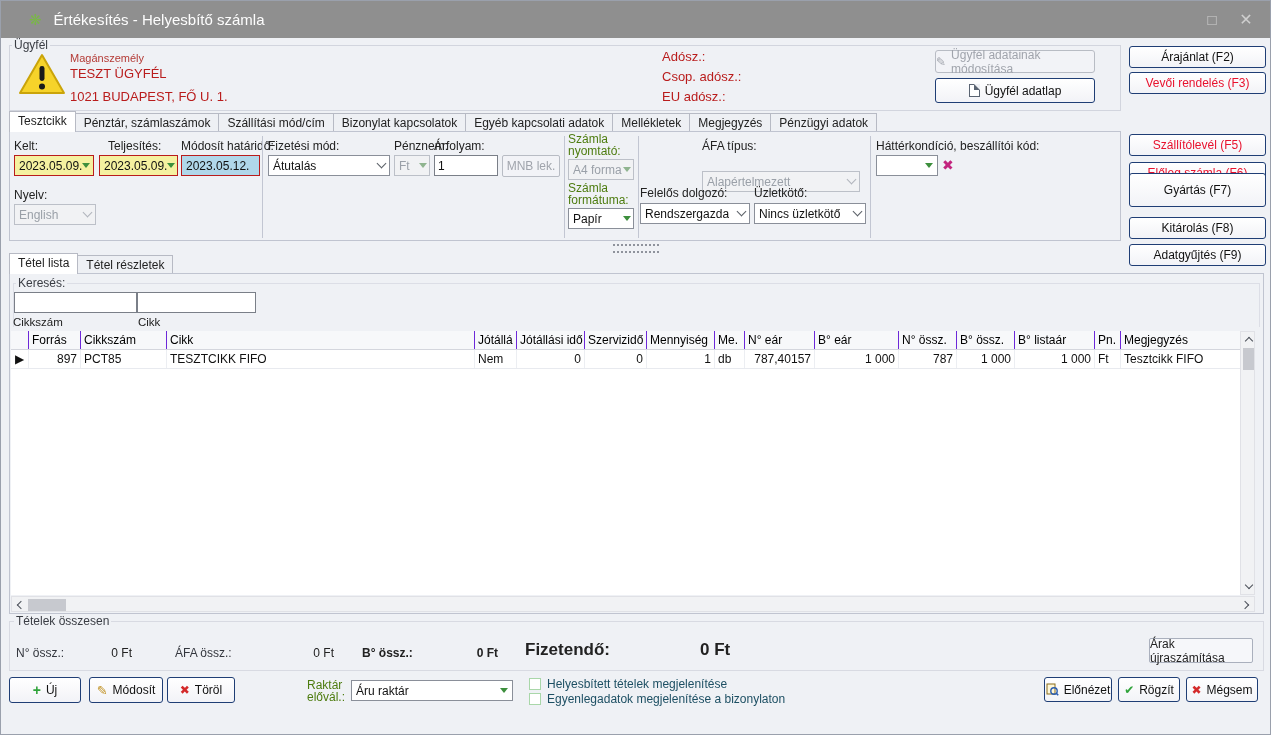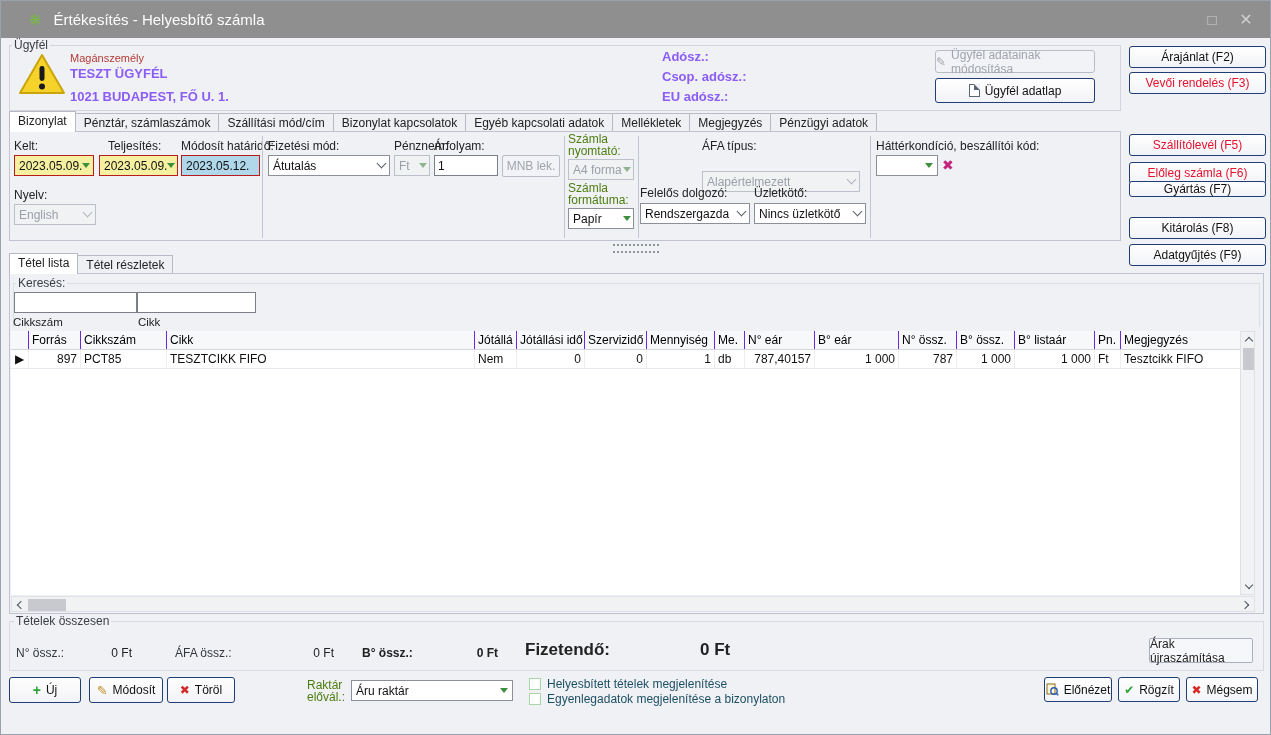--- a/index.html
+++ b/index.html
@@ -37,21 +37,21 @@
   
   .tabstrip{position:absolute;display:flex;align-items:flex-end;}
   .tab{height:19px;padding:2px 8px 0 8px;font-size:12px;color:#222;background:#eef0f4;border:1px solid #b7bac4;border-left:none;white-space:nowrap;}
   .tab:first-child{border-left:1px solid #b7bac4;}
   .tab.sel{background:#fff;height:21px;border-bottom:none;border-left:1px solid #b7bac4;position:relative;z-index:2;}
 
   .panel{position:absolute;border:1px solid #c0c4d0;background:#eff1f5;}
 
   .groupbox-label{position:absolute;font-size:12px;color:#3a3d44;background:#eff1f5;padding:0 2px;z-index:2;}
   .cust-type{position:absolute;font-size:11px;color:#b43b36;}
-  .cust-bold{position:absolute;font-size:13px;font-weight:bold;color:#8b5cf6;}
+  .cust-bold{position:absolute;font-size:13px;font-weight:normal;color:#b91c1c;}
 
   
   .grid{position:absolute;background:#fff;}
   .gridrow{display:flex;width:100%;}
   .hcell{font-size:12px;padding:2px 3px;border-right:1px solid #6d28d9;white-space:nowrap;overflow:hidden;background:#f7f8fa;}
   .dcell{font-size:12px;padding:2px 3px;border-right:1px solid #eceef2;white-space:nowrap;overflow:hidden;background:#fff;color:#111;}
   .r{text-align:right;}
   .gridhead{border-bottom:1px solid #d4d6dd;}
   .gridbody-row{border-bottom:1px solid #e8eaef;}
 
@@ -123,32 +123,32 @@
     </div>
   <div class="btn-navy redtext" style="left:1128px;top:71px;width:137px;height:22px;">
       <span>Vevői rendelés (F3)</span>
     </div>
   <div class="btn-navy redtext" style="left:1128px;top:133px;width:137px;height:22px;">
       <span>Szállítólevél (F5)</span>
     </div>
   <div class="btn-navy redtext" style="left:1128px;top:161px;width:137px;height:22px;">
       <span>Előleg számla (F6)</span>
     </div>
-  <div class="btn-navy" style="left:1128px;top:180px;width:137px;height:16px;">
+  <div class="btn-navy" style="left:1128px;top:172px;width:137px;height:34px;">
       <span>Gyártás (F7)</span>
     </div>
   <div class="btn-navy" style="left:1128px;top:216px;width:137px;height:22px;">
       <span>Kitárolás (F8)</span>
     </div>
   <div class="btn-navy" style="left:1128px;top:243px;width:137px;height:22px;">
       <span>Adatgyűjtés (F9)</span>
     </div>
 
   <div class="tabstrip" style="left:8px;top:110px;">
-    <div class="tab sel">Bizonylat</div>
+    <div class="tab sel">Tesztcikk</div>
     <div class="tab">Pénztár, számlaszámok</div>
     <div class="tab">Szállítási mód/cím</div>
     <div class="tab">Bizonylat kapcsolatok</div>
     <div class="tab">Egyéb kapcsolati adatok</div>
     <div class="tab">Mellékletek</div>
     <div class="tab">Megjegyzés</div>
     <div class="tab">Pénzügyi adatok</div>
   </div>
 
   <div class="panel" style="left:8px;top:130px;width:1112px;height:110px;">

